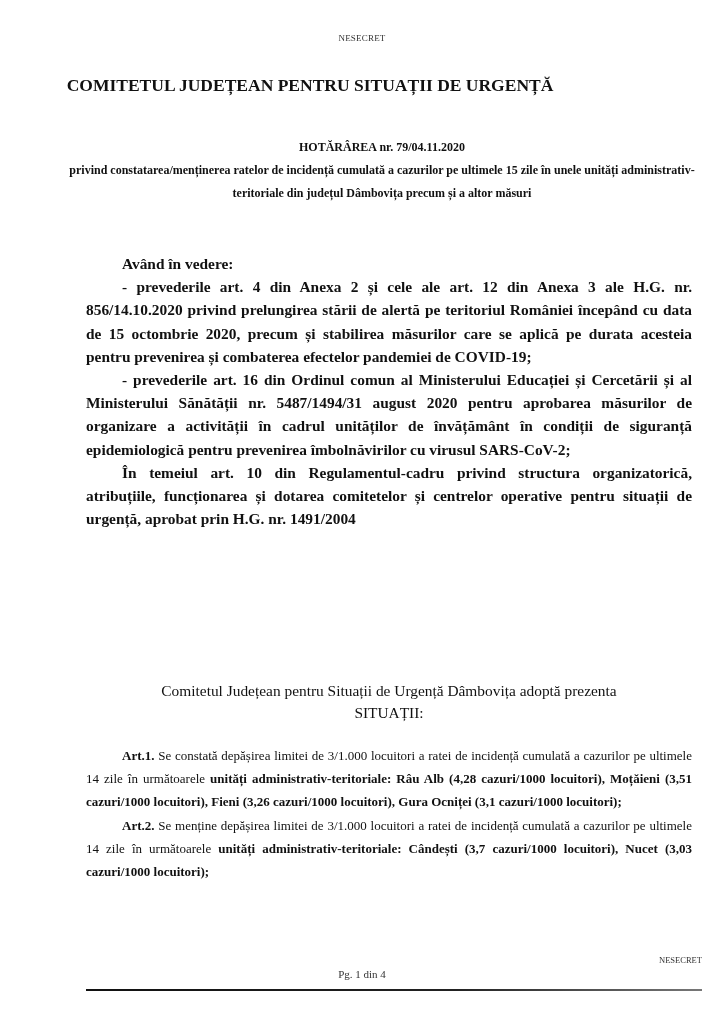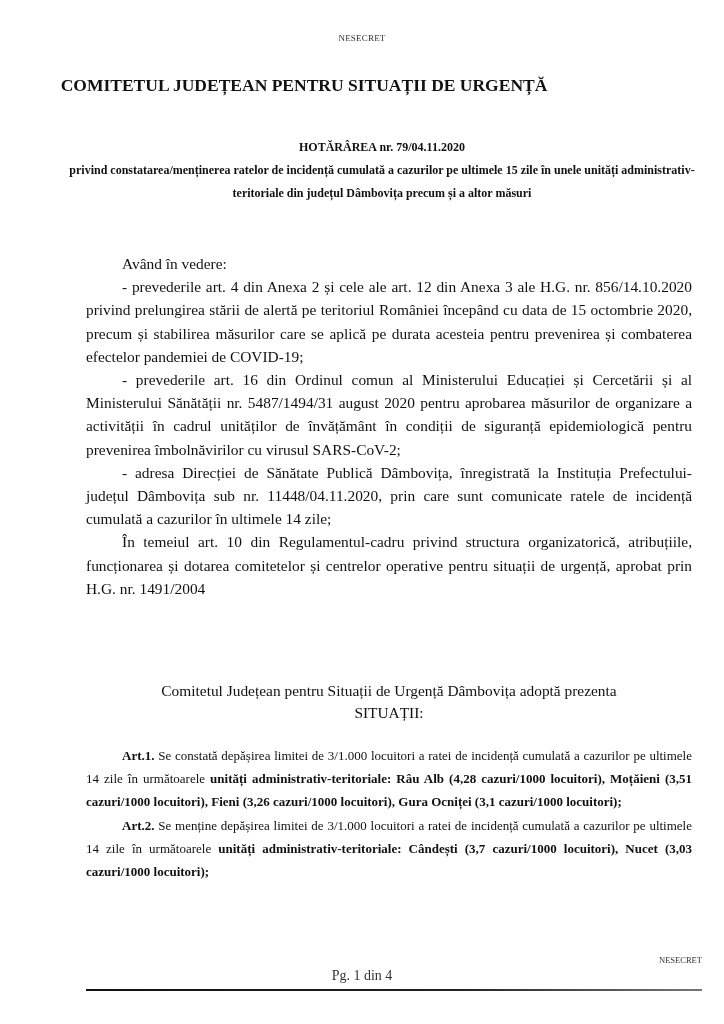--- a/index.html
+++ b/index.html
@@ -6,51 +6,51 @@
   body {
     width: 724px; height: 1024px; position: relative; overflow: hidden;
     font-family: "Liberation Serif", "DejaVu Serif", serif;
     color: #111111;
   }
   .classif-top {
     position: absolute; top: 33px; left: 0; width: 724px;
     text-align: center; font-size: 9px; letter-spacing: 0.2px; color: #333;
   }
   .title {
-    position: absolute; top: 74px; left: 6px; width: 596px;
+    position: absolute; top: 74px; left: 12px; width: 596px;
     text-align: center; font-weight: bold; font-size: 17.5px; line-height: 23px;
     font-stretch: condensed;
   }
   .decision-head {
     position: absolute; top: 136px; left: 60px; width: 644px;
     text-align: center; font-weight: bold; font-size: 12px; line-height: 23px;
   }
   .body-text {
     position: absolute; top: 252px; left: 86px; width: 606px;
     font-size: 15.4px; line-height: 23.2px; text-align: justify;
   }
-  .body-text p { margin: 0; text-indent: 36px; }
+  .body-text p { margin: 0; text-indent: 36px; font-weight: bold; }
   .body-text p.first { text-indent: 36px; }
   .adopt {
     position: absolute; top: 680px; left: 86px; width: 606px;
     text-align: center; font-weight: normal; font-size: 15.4px; line-height: 22px;
   }
   .articles {
     position: absolute; top: 744px; left: 86px; width: 606px;
     font-size: 13px; line-height: 23.2px; text-align: justify;
   }
   .articles p { margin: 0; text-indent: 36px; }
   .b { font-weight: bold; }
   .classif-bottom {
     position: absolute; top: 955px; right: 22px;
     font-size: 8.5px; color: #333;
   }
   .page-num {
     position: absolute; top: 968px; left: 0; width: 724px;
-    text-align: center; font-size: 14px; color: #333;
+    text-align: center; font-size: 11px; color: #333;
   }
   .footer-rule {
     position: absolute; top: 989px; left: 86px; width: 616px; height: 1.5px;
     background: linear-gradient(to right, #111 0%, #222 60%, #777 100%);
   }
 </style>
 </head>
 <body>
 
 <div class="classif-top">NESECRET</div>
@@ -61,21 +61,20 @@
 
 <div class="decision-head">
   <div>HOTĂRÂREA nr. 79/04.11.2020</div>
   <div>privind constatarea/menținerea ratelor de incidență cumulată a cazurilor pe ultimele 15 zile în unele unități administrativ-teritoriale din județul Dâmbovița precum și a altor măsuri</div>
 </div>
 
 <div class="body-text">
   <p class="first">Având în vedere:</p>
   <p>- prevederile art. 4 din Anexa 2 și cele ale art. 12 din Anexa 3 ale H.G. nr. 856/14.10.2020 privind prelungirea stării de alertă pe teritoriul României începând cu data de 15 octombrie 2020, precum și stabilirea măsurilor care se aplică pe durata acesteia pentru prevenirea și combaterea efectelor pandemiei de COVID-19;</p>
   <p>- prevederile art. 16 din Ordinul comun al Ministerului Educației și Cercetării și al Ministerului Sănătății nr. 5487/1494/31 august 2020 pentru aprobarea măsurilor de organizare a activității în cadrul unităților de învățământ în condiții de siguranță epidemiologică pentru prevenirea îmbolnăvirilor cu virusul SARS-CoV-2;</p>
-  <p>- adresa Direcției de Sănătate Publică Dâmbovița, înregistrată la Instituția Prefectului-județul Dâmbovița sub nr. 11448/04.11.2020, prin care sunt comunicate ratele de incidență cumulată a cazurilor în ultimele 14 zile;</p>
   <p>În temeiul art. 10 din Regulamentul-cadru privind structura organizatorică, atribuțiile, funcționarea și dotarea comitetelor și centrelor operative pentru situații de urgență, aprobat prin H.G. nr. 1491/2004</p>
 </div>
 
 <div class="adopt">
   <div>Comitetul Județean pentru Situații de Urgență Dâmbovița adoptă prezenta</div>
   <div>SITUAȚII:</div>
 </div>
 
 <div class="articles">
   <p><span class="b">Art.1.</span><span> Se constată depășirea limitei de 3/1.000 locuitori a ratei de incidență cumulată a cazurilor pe ultimele 14 zile în următoarele </span><span class="b">unități administrativ-teritoriale: Râu Alb (4,28 cazuri/1000 locuitori), Moțăieni (3,51 cazuri/1000 locuitori), Fieni (3,26 cazuri/1000 locuitori), Gura Ocniței (3,1 cazuri/1000 locuitori);</span></p>

